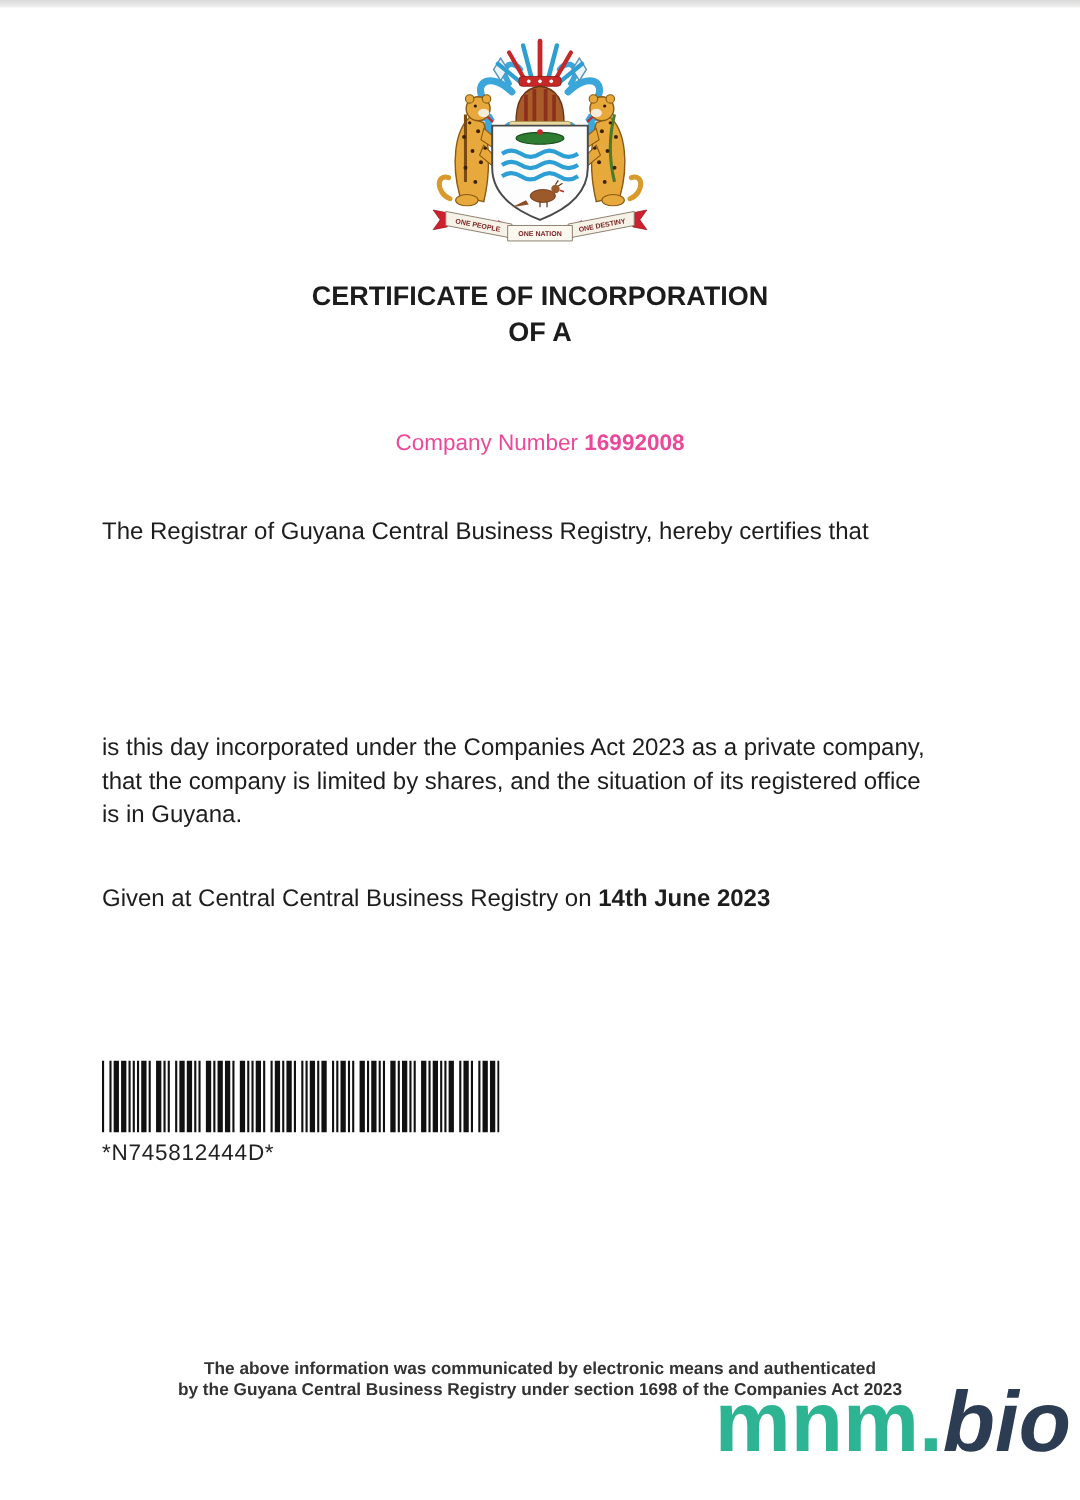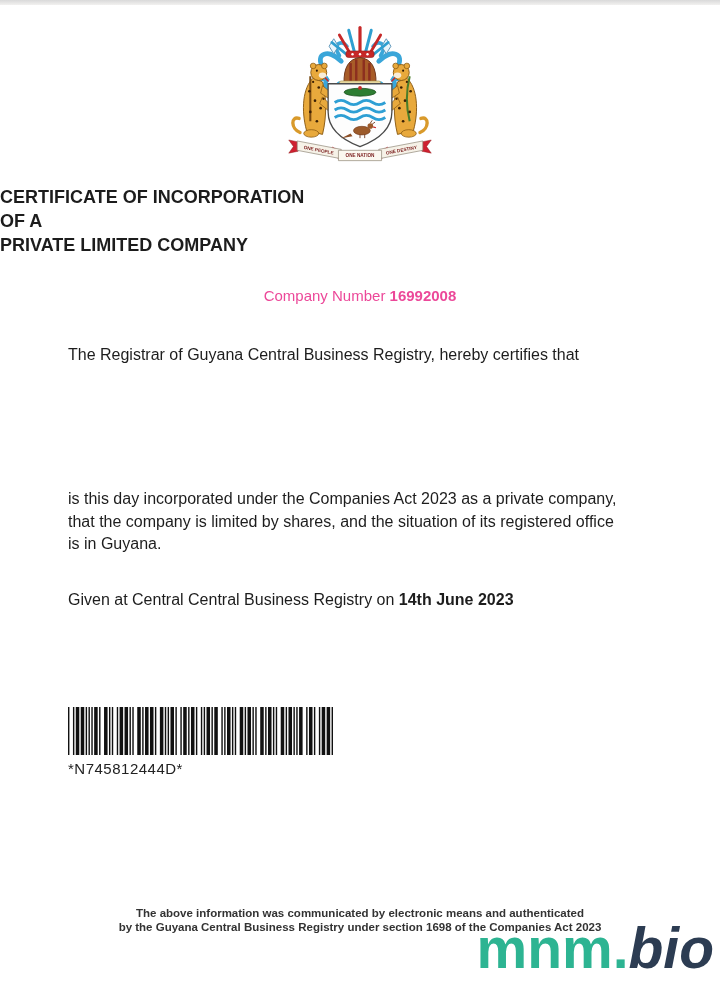--- a/index.html
+++ b/index.html
@@ -6,21 +6,21 @@
   .page {
     position:relative; width:720px; height:1000px; background:#ffffff;
     font-family:"Liberation Sans", sans-serif; color:#1d1d1d; overflow:hidden;
   }
   .top-strip {
     position:absolute; top:0; left:0; width:720px; height:5px;
     background:linear-gradient(#d9d9d9,#f2f1f0);
   }
   .arms { position:absolute; top:20px; left:50%; transform:translateX(-50%); }
   .heading {
-    position:absolute; top:185px; left:0; width:720px; 
+    position:absolute; top:185px; left:0; width:720px; text-align:center;
     font-weight:bold; font-size:18px; line-height:24px; color:#1c1c1c;
   }
   .company-number {
     position:absolute; top:287px; left:0; width:720px; text-align:center;
     font-size:15px; color:#ec4899;
   }
   .company-number .bold { font-weight:bold; }
   .para-certify {
     position:absolute; top:344px; left:68px; width:540px;
     font-size:16px; line-height:22px;
@@ -176,21 +176,20 @@
         <text x="36" y="136.5" transform="rotate(11 36 134)" text-anchor="middle" font-size="5" font-weight="bold" fill="#7a1d1d" font-family="Liberation Sans, sans-serif">ONE PEOPLE</text>
         <text x="80" y="142.5" text-anchor="middle" font-size="5" font-weight="bold" fill="#7a1d1d" font-family="Liberation Sans, sans-serif">ONE NATION</text>
         <text x="124" y="136.5" transform="rotate(-11 124 134)" text-anchor="middle" font-size="5" font-weight="bold" fill="#7a1d1d" font-family="Liberation Sans, sans-serif">ONE DESTINY</text>
       </g>
     </svg>
   </div>
 
   <div class="heading">
     <div>CERTIFICATE OF INCORPORATION</div>
     <div>OF A</div>
-    <div>PRIVATE LIMITED COMPANY</div>
   </div>
 
   <div class="company-number">
     <span>Company Number</span>
     <span> </span>
     <span class="bold">16992008</span>
   </div>
 
   <div class="para-certify">The Registrar of Guyana Central Business Registry, hereby certifies that</div>
 

